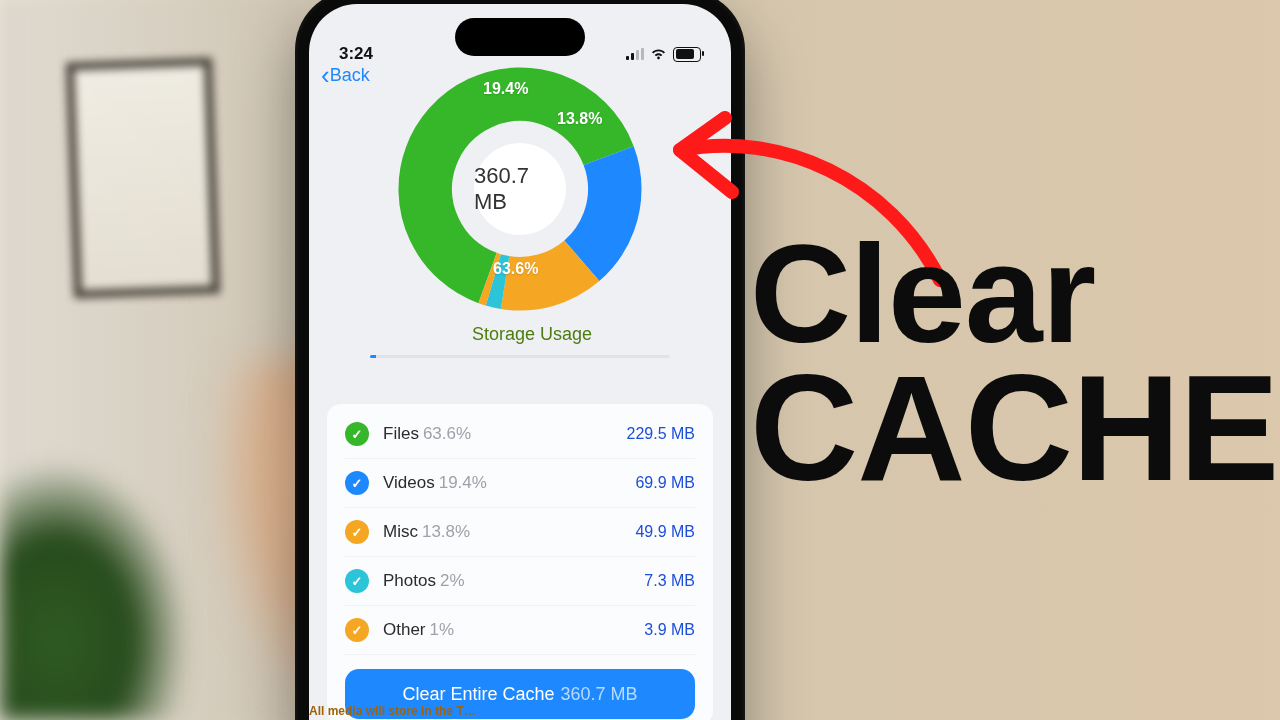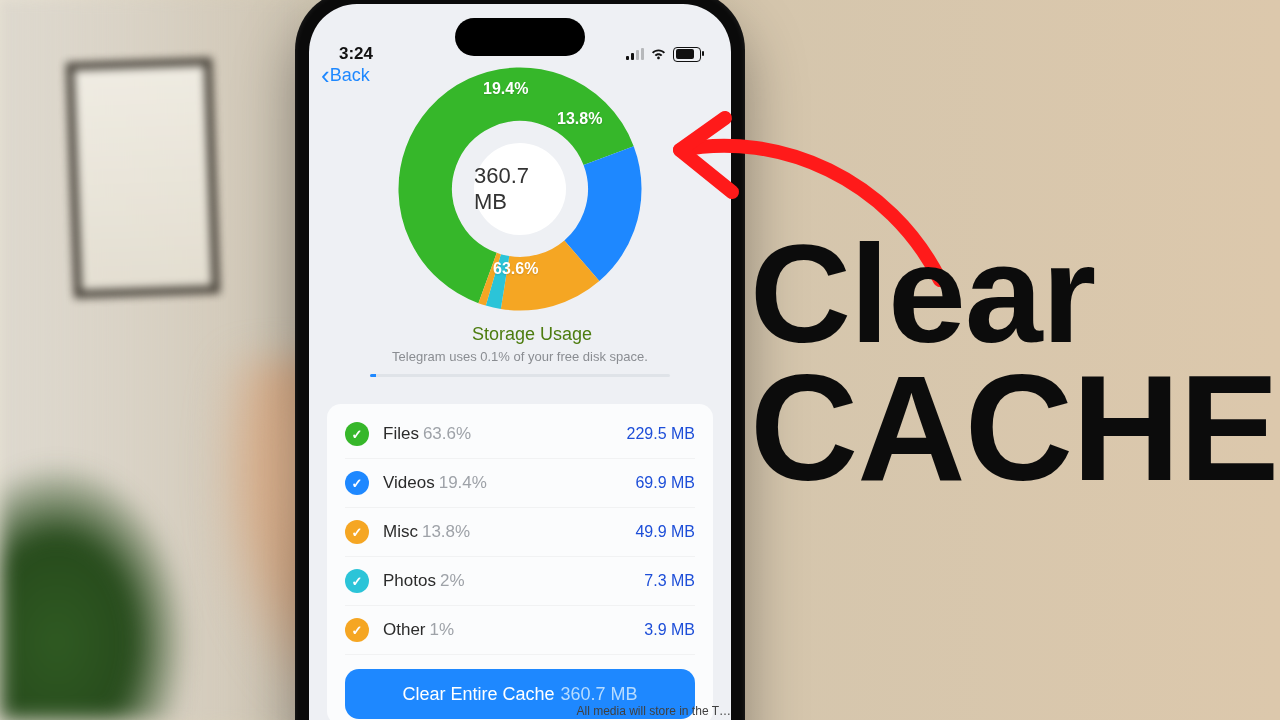--- a/index.html
+++ b/index.html
@@ -38,21 +38,21 @@
   .list{position:absolute;top:400px;left:18px;right:18px;background:#fbfcfd;border-radius:14px;padding:6px 18px;}
   .row{display:flex;align-items:center;height:48px;border-bottom:1px solid rgba(0,0,0,.04);}
   .row:last-of-type{border-bottom:none;}
   .check{width:24px;height:24px;border-radius:50%;display:flex;align-items:center;justify-content:center;margin-right:14px;flex-shrink:0;}
   .tick{color:#fff;font-size:13px;font-weight:700;}
   .label{font-size:17px;color:#2b2b2b;}
   .label em{font-style:normal;color:#9ea2a8;margin-left:4px;}
   .size{margin-left:auto;font-size:16px;color:#1d4ed8;}
   .clearbtn{margin-top:14px;height:50px;border-radius:14px;background:#1e88ff;display:flex;align-items:center;justify-content:center;color:#fff;font-size:18px;}
   .clearbtn em{font-style:normal;color:#b7dcff;margin-left:6px;}
-  .footnote{position:absolute;top:700px;left:0;right:0;text-align:right;font-size:12px;color:#404040;}
+  .footnote{position:absolute;top:700px;left:0;right:0;text-align:left;font-size:12px;color:#a16207;font-weight:bold;}
   
   .headline{position:absolute;left:750px;top:230px;width:560px;font-weight:800;color:#0c0c0c;line-height:.92;letter-spacing:-1px;}
   .headline .l1{font-size:140px;}
   .headline .l2{font-size:150px;white-space:nowrap;}
   .arrow{position:absolute;left:640px;top:100px;width:320px;height:200px;pointer-events:none;}
 </style>
 </head>
 <body>
 
 <div class="stage">
@@ -106,21 +106,20 @@
             <span>360.7 MB</span>
           </div>
           <span class="pct" style="left:88px;top:16px">19.4%</span>
           <span class="pct" style="left:162px;top:46px">13.8%</span>
           <span class="pct" style="left:98px;top:196px">63.6%</span>
         </div>
       </div>
 
       <div class="section-title">
         <h2>Storage Usage</h2>
-        <p>Telegram uses 0.1% of your free disk space.</p>
         <div class="progress">
             <i></i>
           </div>
       </div>
 
       <div class="list">
         <div class="row">
           <span class="check" style="background:#36b72a">
               <span class="tick">✓</span>
             </span>

